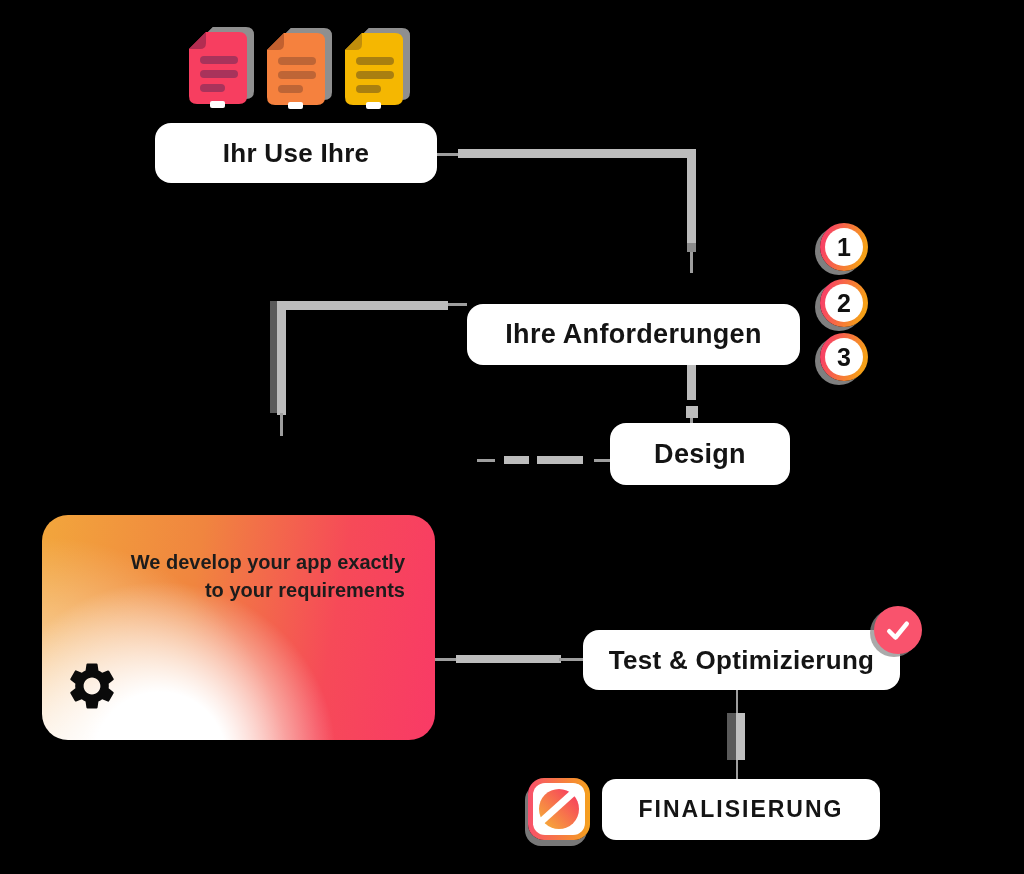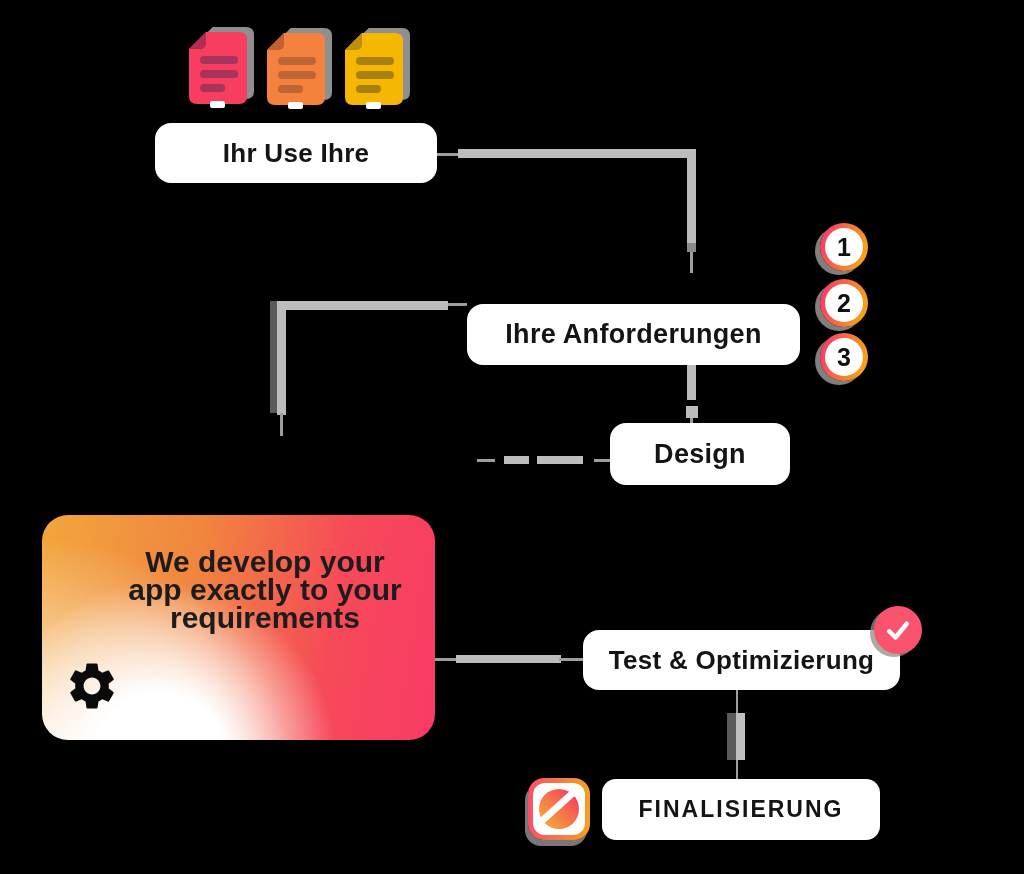--- a/index.html
+++ b/index.html
@@ -41,22 +41,22 @@
   }
   
   .card{
     position:absolute;left:42px;top:515px;width:393px;height:225px;border-radius:26px;z-index:5;
     background:
       radial-gradient(circle at 30% 108%, rgba(255,255,255,1) 0%, rgba(255,255,255,1) 18%, rgba(255,255,255,0) 48%),
       radial-gradient(circle at 0% 120%, rgba(255,255,255,1) 0%, rgba(255,255,255,0) 52%),
       linear-gradient(100deg,#f2a63c 0%,#f0853f 38%,#f64a58 72%,#f93a66 100%);
   }
   .card-text{
-    position:absolute;top:33px;right:30px;width:280px;text-align:center;
-    color:#1c1c1c;font-size:30px;line-height:28px;font-weight:bold;
+    position:absolute;top:33px;right:30px;width:280px;text-align:right;
+    color:#1c1c1c;font-size:20px;line-height:28px;font-weight:bold;
   }
   .gear{position:absolute;left:64px;top:658px;z-index:6;}
   
   .badge{
     position:absolute;left:874px;top:606px;width:48px;height:48px;border-radius:50%;
     background:#f9536d;display:flex;align-items:center;justify-content:center;z-index:7;
     box-shadow:-4px 3px 0 rgba(141,141,141,.75);
   }
   
   .logo{

